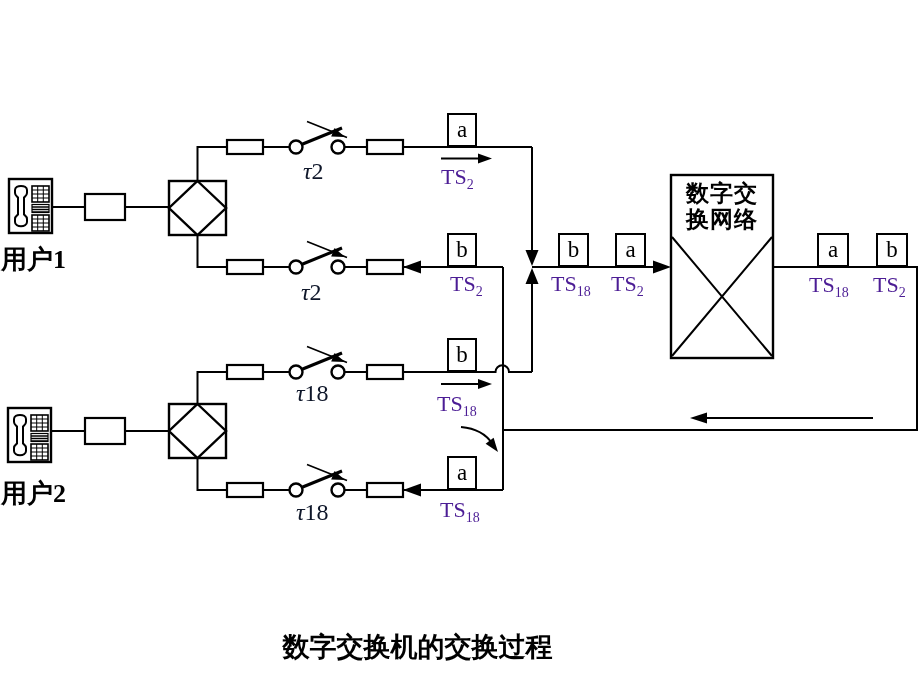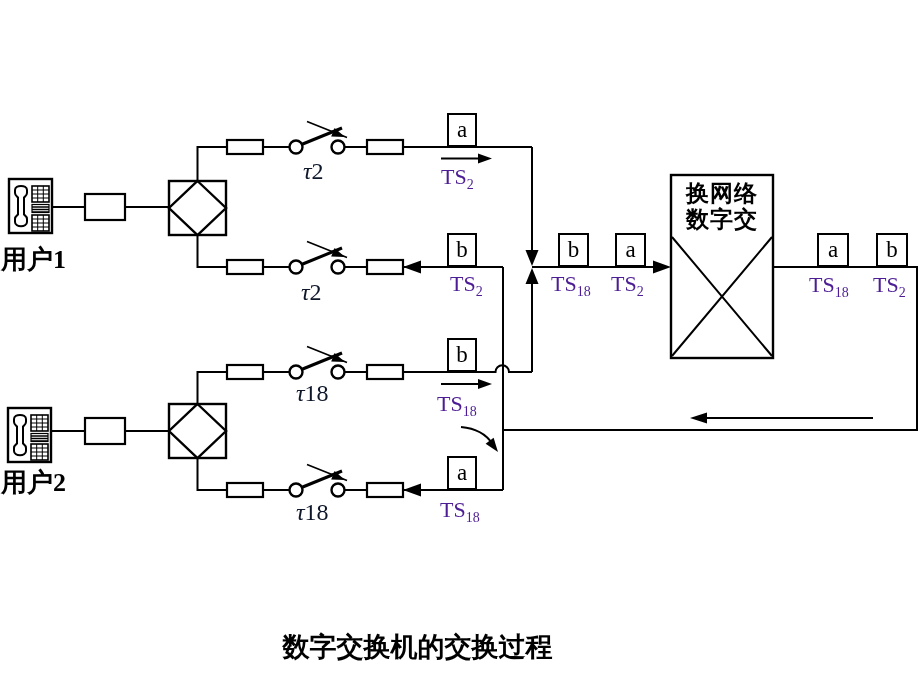--- a/index.html
+++ b/index.html
@@ -142,22 +142,22 @@
   <div class="ts-label" style="left:611px;top:271px;"><span>TS</span><sub>2</sub></div>
   <div class="ts-label" style="left:809px;top:272px;"><span>TS</span><sub>18</sub></div>
   <div class="ts-label" style="left:873px;top:272px;"><span>TS</span><sub>2</sub></div>
 
   <div class="tau-label" style="left:303px;top:158px;"><span class="sym">τ</span><span>2</span></div>
   <div class="tau-label" style="left:301px;top:279px;"><span class="sym">τ</span><span>2</span></div>
   <div class="tau-label" style="left:296px;top:380px;"><span class="sym">τ</span><span>18</span></div>
   <div class="tau-label" style="left:296px;top:499px;"><span class="sym">τ</span><span>18</span></div>
 
   <div class="user-label" style="left:1px;top:242px;text-align:right;">用户1</div>
-  <div class="user-label" style="left:1px;top:465px;">用户2</div>
+  <div class="user-label" style="left:1px;top:476px;">用户2</div>
 
   <div class="net-title">
+    <div>数字交</div>
     <div>换网络</div>
-    <div>数字交</div>
   </div>
 
   <div class="caption">数字交换机的交换过程</div>
 
 </div>
 
 </body></html>

